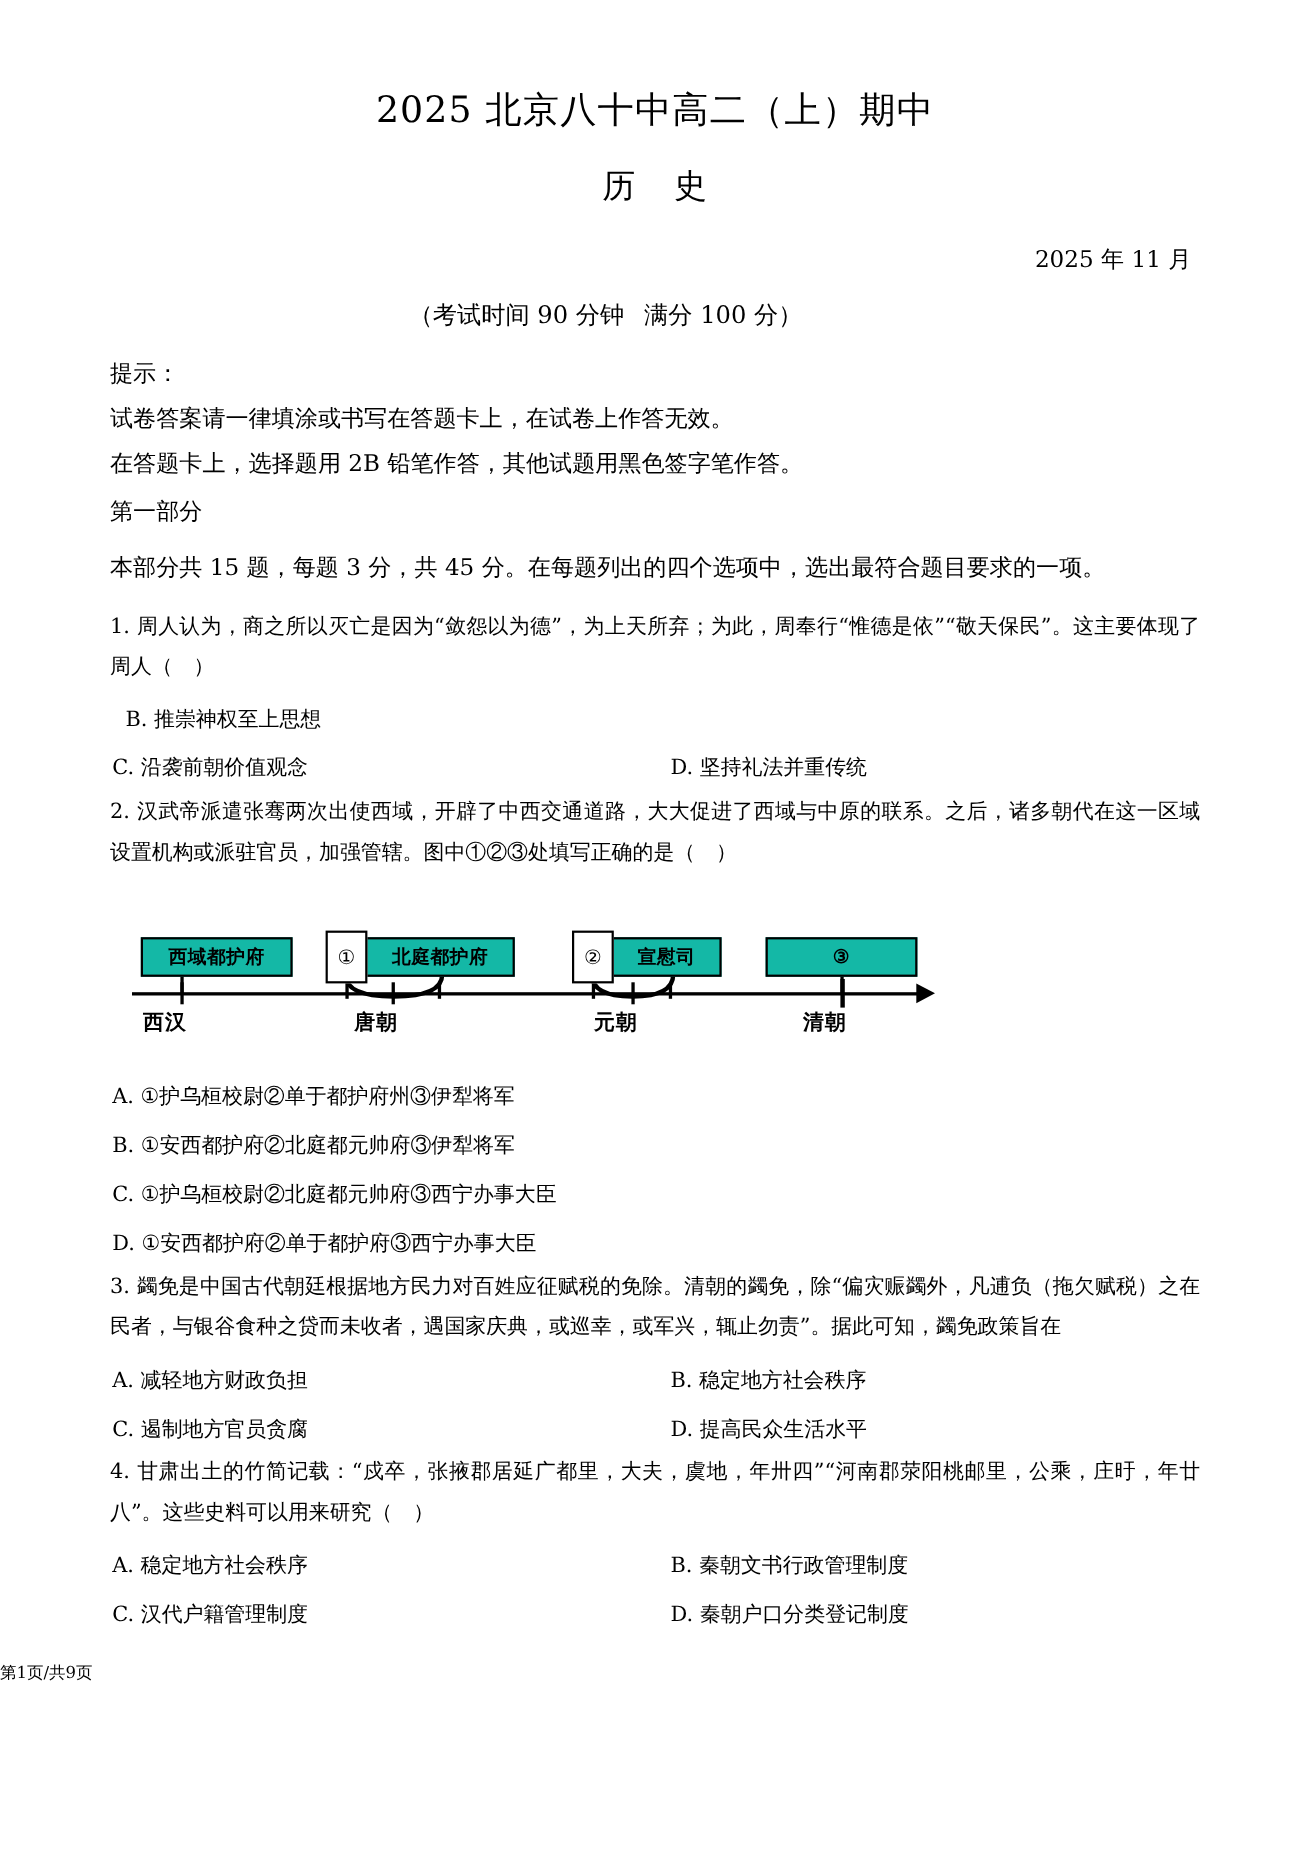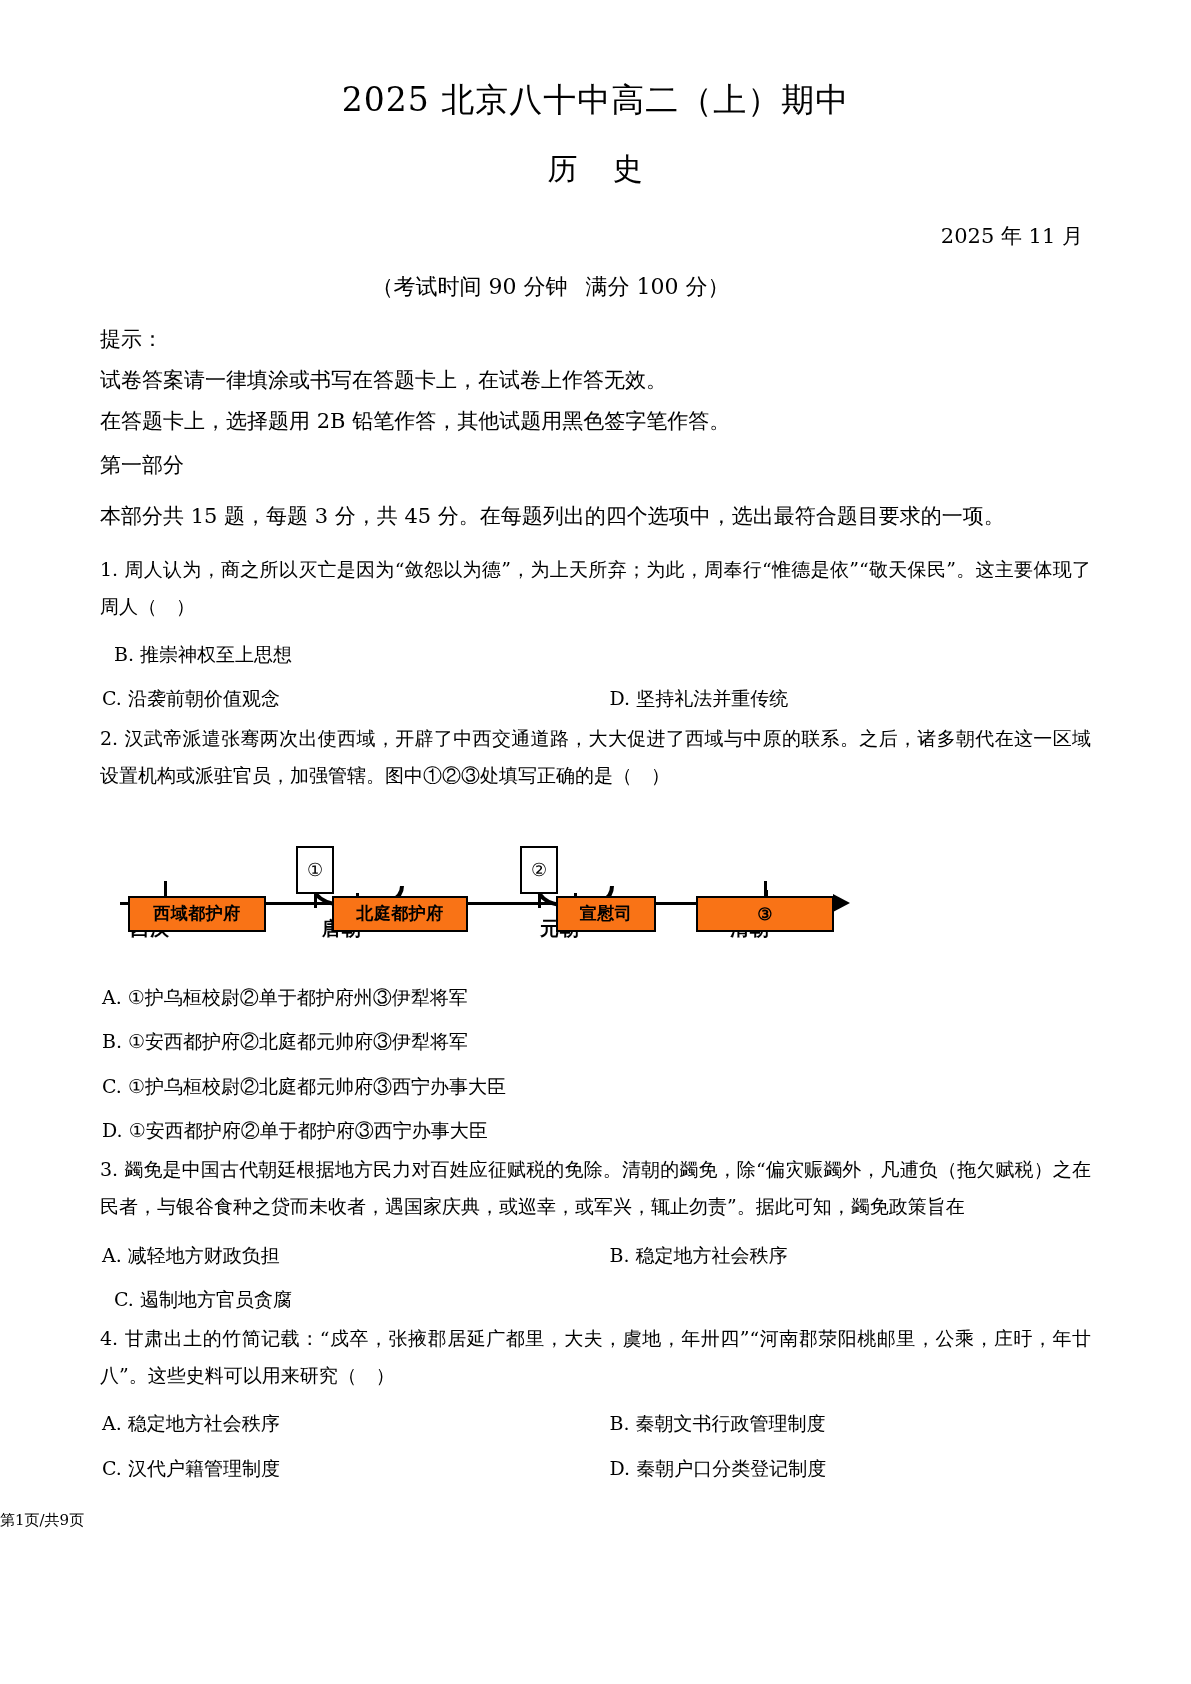--- a/index.html
+++ b/index.html
@@ -117,31 +117,30 @@
   
   .figure {
     position: relative;
     height: 138px;
     margin-top: 30px;
     margin-bottom: 6px;
   }
   .tl-box {
     position: absolute;
     border: 2px solid #000;
-    background: #f97316;
+    background: #14b8a6;
     font-size: 17px;
     font-weight: bold;
     text-align: center;
     display: flex;
     align-items: center;
     justify-content: center;
     height: 36px;
     letter-spacing: 0.5px;
     z-index: 3;
-    margin-top: 44px;
   }
   .tl-marker {
     position: absolute;
     border: 2px solid #000;
     background: #fff;
     width: 38px;
     height: 48px;
     display: flex;
     align-items: center;
     justify-content: center;
@@ -287,20 +286,21 @@
   </div>
 
   <div>
     <div class="q-stem">3. 蠲免是中国古代朝廷根据地方民力对百姓应征赋税的免除。清朝的蠲免，除“偏灾赈蠲外，凡逋负（拖欠赋税）之在民者，与银谷食种之贷而未收者，遇国家庆典，或巡幸，或军兴，辄止勿责”。据此可知，蠲免政策旨在</div>
     <div class="opt-row">
       <div class="opt">A. 减轻地方财政负担</div>
       <div class="opt">B. 稳定地方社会秩序</div>
     </div>
     <div class="opt-row">
       <div class="opt">C. 遏制地方官员贪腐</div>
+      <div class="opt">D. 提高民众生活水平</div>
     </div>
   </div>
 
   <div>
     <div class="q-stem">4. 甘肃出土的竹简记载：“戍卒，张掖郡居延广都里，大夫，虞地，年卅四”“河南郡荥阳桃邮里，公乘，庄旴，年廿八”。这些史料可以用来研究（　）</div>
     <div class="opt-row">
       <div class="opt">A. 稳定地方社会秩序</div>
       <div class="opt">B. 秦朝文书行政管理制度</div>
     </div>
     <div class="opt-row">

